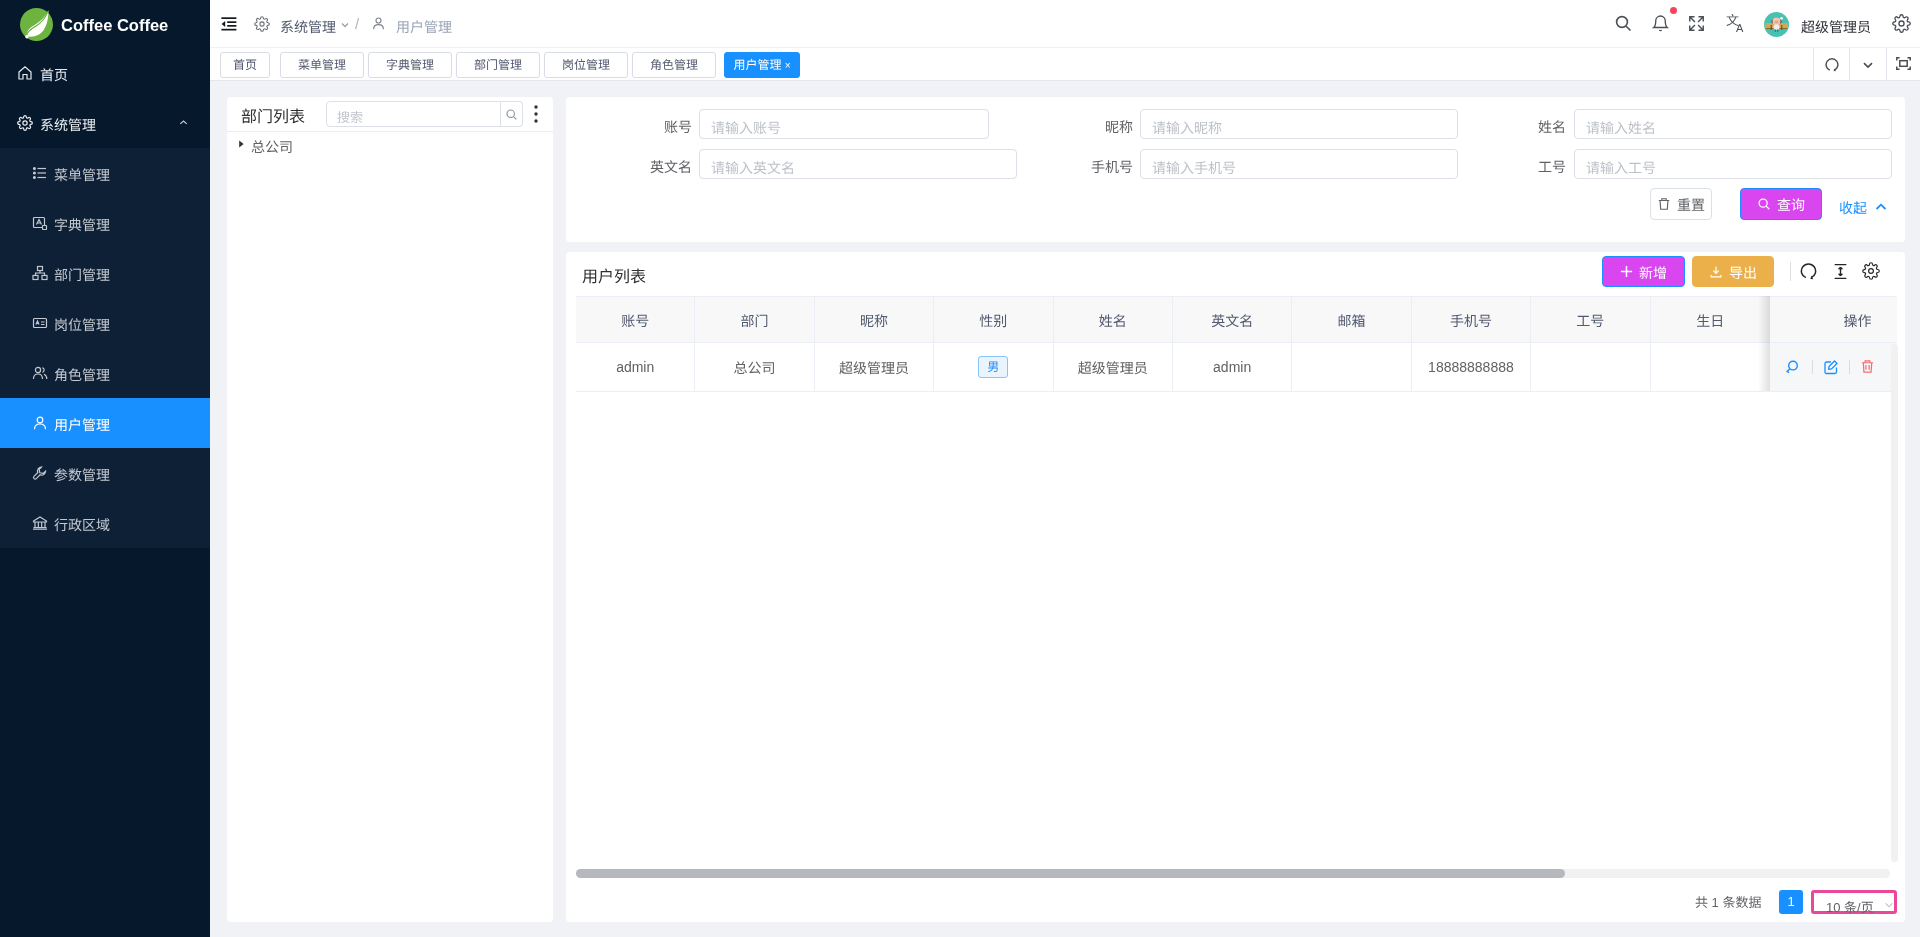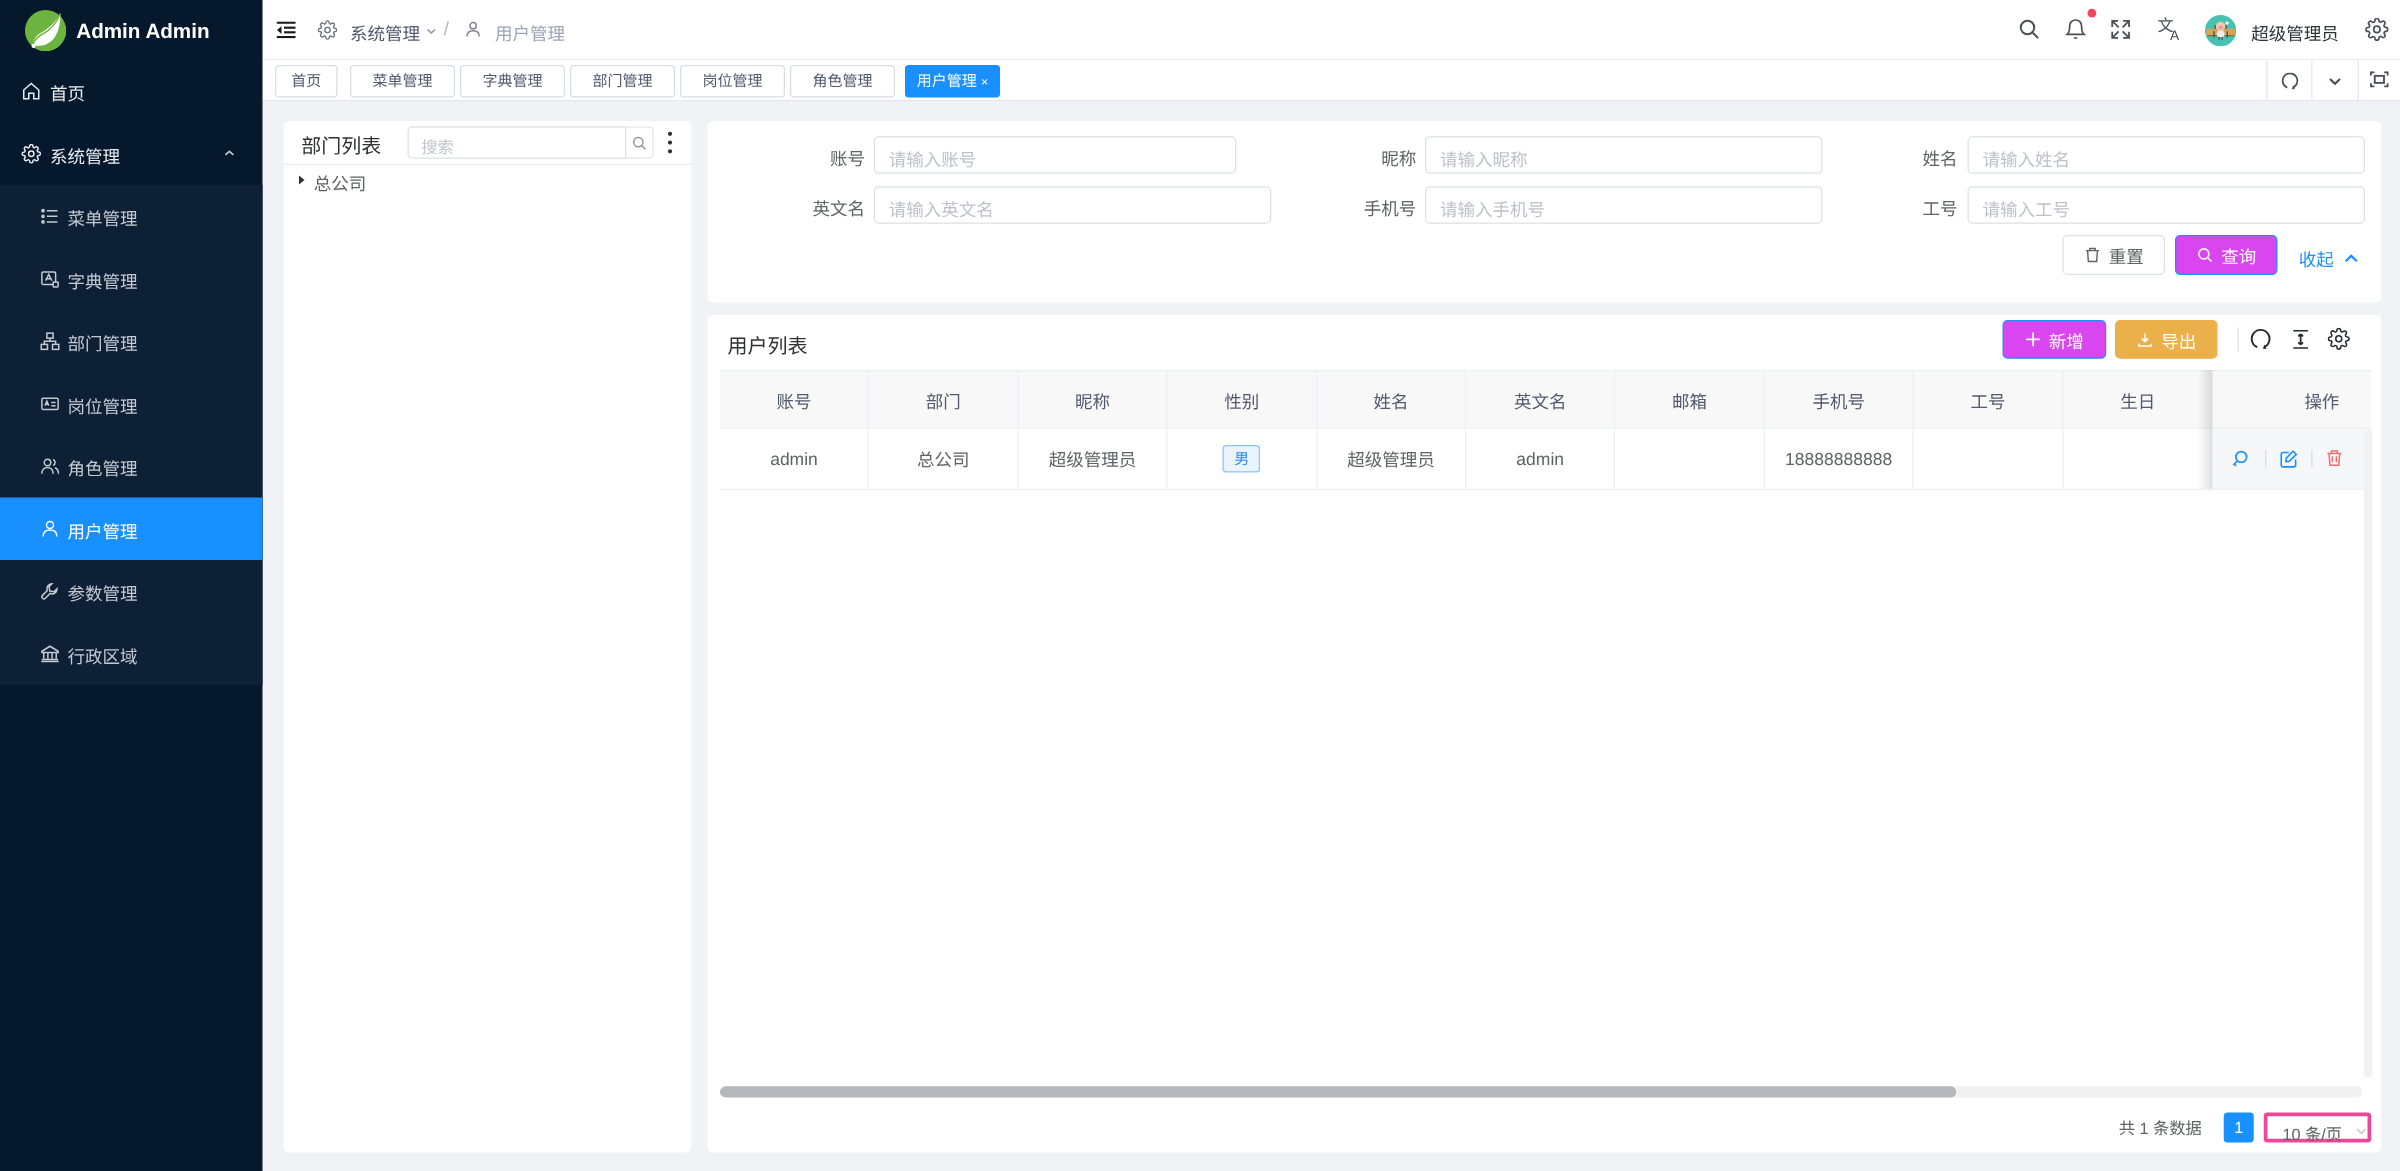--- a/index.html
+++ b/index.html
@@ -64,21 +64,21 @@
 <body>
 
 <div id="sidebar">
   <div class="logo">
     <svg class="ball" viewBox="0 0 33 33">
       <circle cx="16.5" cy="16.5" r="16.5" fill="#6db33f"></circle>
       <path d="M28.3 2.8 C24.5 10.2 18.8 14.8 12.2 18.6 C9 20.4 6.8 23.6 6.4 27.9 C12.3 30 19.5 27.8 23.5 22.2 C27 17.3 28.6 9.5 28.3 2.8 Z" fill="#fff"></path>
       <path d="M6.4 27.9 C7.4 23.4 10.3 20.9 14 18.9 C19.7 15.8 24.9 11.2 28.3 2.8 C25.6 10.1 21.3 15.3 15.6 18.6 C11.3 21.1 8.1 23.4 6.4 27.9 Z" fill="#6db33f" stroke="#6db33f" stroke-width="0.8"></path>
       <circle cx="6.9" cy="28.7" r="1.7" fill="#fff"></circle>
     </svg>
-    <div class="txt">Admin Admin</div>
+    <div class="txt">Coffee Coffee</div>
   </div>
 
   <div class="mitem" style="top:48px;">
     <svg class="ic" viewBox="0 0 16 16" fill="none" stroke="#e8ecf1" stroke-width="1.2">
         <path d="M2 7 L8 1.8 L14 7 V14 H10 V9.5 H6 V14 H2 Z"></path>
       </svg>
     <div class="tx">首页</div>
   </div>
 
   <div class="mitem" style="top:98px;">
@@ -299,21 +299,21 @@
     </div>
   <div class="flabel" style="left:461px; top:59px; width:106px;">手机号</div>
   <div class="finput" style="left:574px; top:52px; width:318px;">
       <div class="ph">请输入手机号</div>
     </div>
   <div class="flabel" style="left:894px; top:59px; width:106px;">工号</div>
   <div class="finput" style="left:1008px; top:52px; width:318px;">
       <div class="ph">请输入工号</div>
     </div>
 
-  <div class="btn btn-plain" style="left:1084px; top:91px; width:82px; height:32px;">
+  <div class="btn btn-plain" style="left:1084px; top:91px; width:62px; height:32px;">
     <svg width="14" height="14" viewBox="0 0 16 16" fill="none" stroke="#606266" stroke-width="1.3">
         <path d="M5.5 3.5 V2 H10.5 V3.5 M2 4 H14 M3.5 4 L4.2 14 H11.8 L12.5 4"></path>
       </svg>
     重置
   </div>
   <div class="btn btn-primary" style="left:1174px; top:91px; width:82px; height:32px;">
     <svg width="14" height="14" viewBox="0 0 16 16" fill="none" stroke="#fff" stroke-width="1.4">
         <circle cx="7" cy="7" r="4.6"></circle>
         <path d="M10.5 10.5 L14 14"></path>
       </svg>

